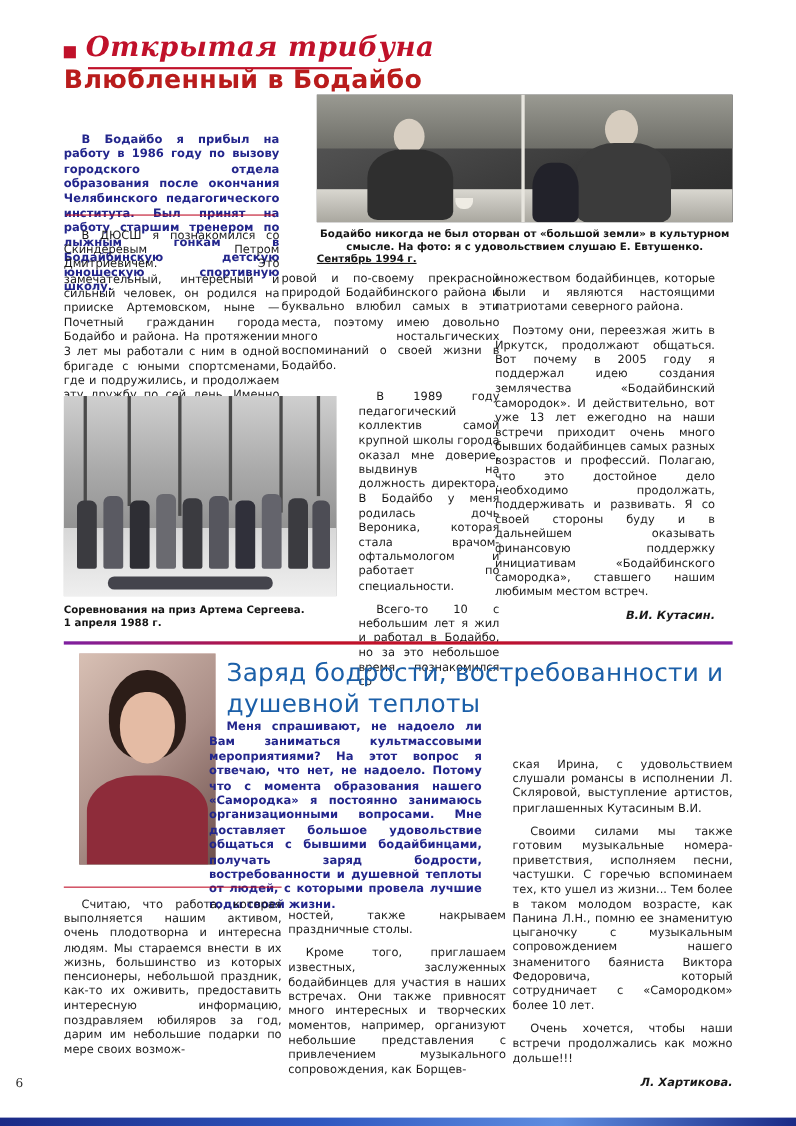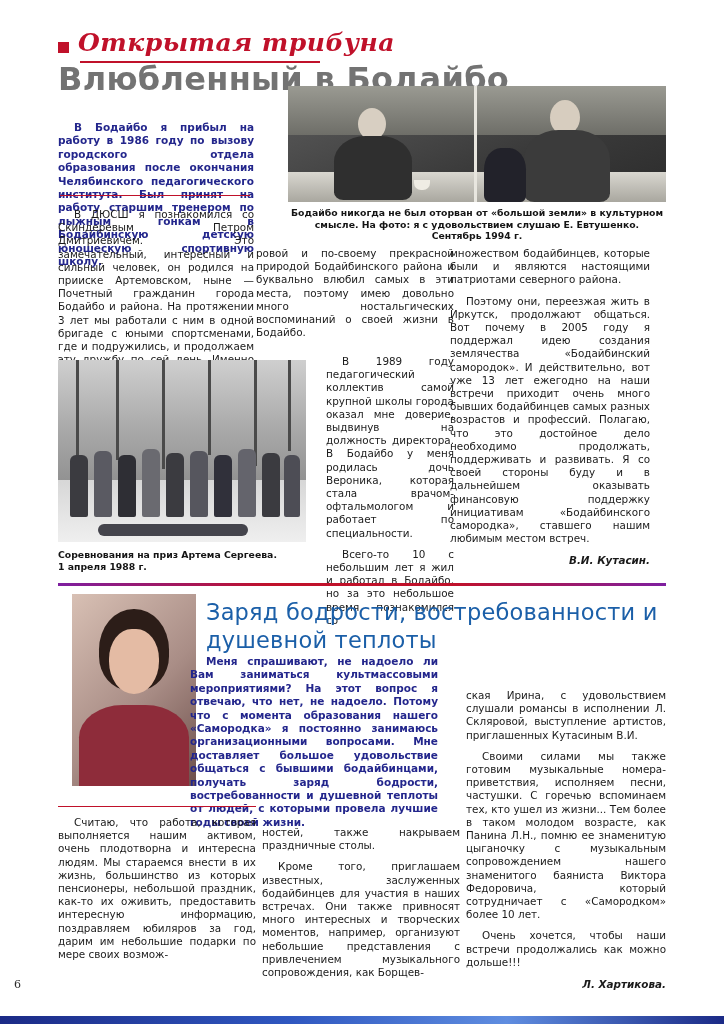--- a/index.html
+++ b/index.html
@@ -53,23 +53,23 @@
     width: 240px;
     height: 1.5px;
     background: #c0112a;
   }
 
   
   .title1 {
     position: absolute;
     left: 58px;
     top: 60px;
-    font-size: 32px;
-    font-weight: bold;
-    color: #737373;
+    font-size: 23px;
+    font-weight: bold;
+    color: #b91c1c;
     letter-spacing: 0.3px;
     white-space: nowrap;
   }
 
   
   .tblock {
     position: absolute;
     font-size: 10.4px;
     line-height: 13.2px;
     color: #1a1a1a;
@@ -194,21 +194,21 @@
     <div class="fig" style="left:46px; top:50px; width:78px; height:64px; background:#2f2f2f;"></div>
     <div class="cup" style="left:126px; bottom:12px;"></div>
 
     <div class="head" style="left:262px; top:14px; width:30px; height:35px; background:#d7cdbf;"></div>
     <div class="fig" style="left:236px; top:44px; width:86px; height:72px; background:#3b3b3b;"></div>
     <div class="fig" style="left:196px; top:62px; width:42px; height:54px; background:#22222a;"></div>
   </div>
 
   <div class="cap" style="left:288px; top:207px; width:378px; text-align:center;">
     <span>Бодайбо никогда не был оторван от «большой земли» в культурном смысле. На фото: я с удовольствием слушаю Е. Евтушенко.</span>
-    <span style="display:block; text-align:center;">Сентябрь 1994 г.</span>
+    <span style="display:block; text-align:left;text-decoration:underline;">Сентябрь 1994 г.</span>
   </div>
 
   <div class="tblock lead" style="left:58px; top:88px; width:196px;margin-top:33px;">
     <p>В Бодайбо я прибыл на работу в 1986 году по вызову городского отдела образования после окончания Челябинского педагогического института. Был принят на работу старшим тренером по лыжным гонкам в Бодайбинскую детскую юношескую спортивную школу.</p>
   </div>
 
   <div class="hr-thin" style="left:60px; top:195px; width:190px;"></div>
 
   <div class="tblock" style="left:58px; top:208px; width:196px;">
     <p>В ДЮСШ я познакомился со Скиндеревым Петром Дмитриевичем. Это замечательный, интересный и сильный человек, он родился на прииске Артемовском, ныне — Почетный гражданин города Бодайбо и района. На протяжении 3 лет мы работали с ним в одной бригаде с юными спортсменами, где и подружились, и продолжаем эту дружбу по сей день. Именно Петр Дмитриевич познакомил меня с су-</p>

